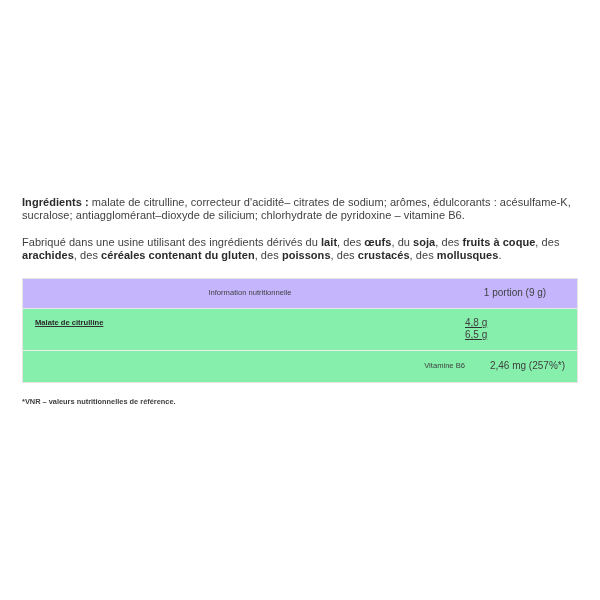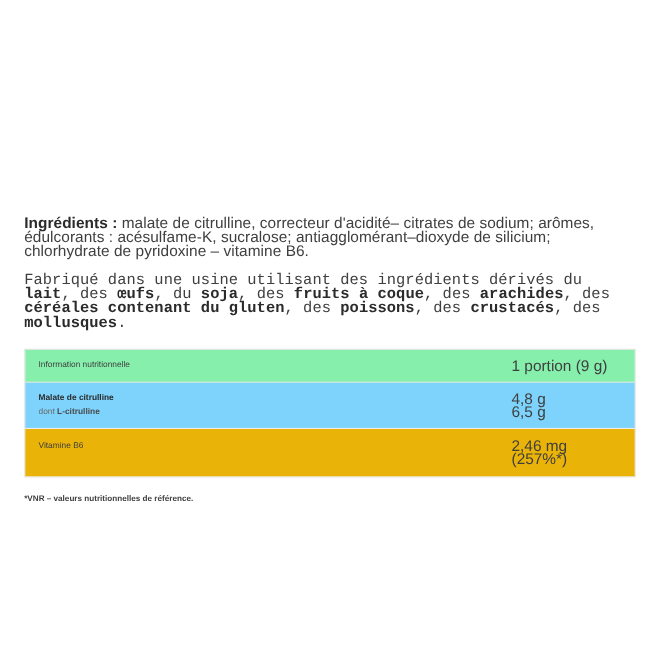--- a/index.html
+++ b/index.html
@@ -20,62 +20,64 @@
     height: 600px;
     box-sizing: border-box;
   }
   .content {
     position: absolute;
     left: 22px;
     top: 196px;
     width: 556px;
   }
   .para {
-    font-size: 14px;
+    font-size: 11px;
     line-height: 13px;
     color: #3f3f3f;
     margin: 0 0 14px 0;
     letter-spacing: 0.05px;
   }
   .para.second {
     margin-bottom: 16px;
-    font-family: Liberation Mono, monospace;
   }
   .para b {
     font-weight: bold;
     color: #2b2b2b;
   }
   .row {
     display: flex;
     width: 100%;
     box-sizing: border-box;
   }
   .row-head {
-    background: #86efac;
+    background: #c4b5fd;
     border-bottom: 1px solid #e6e6e6;
     padding: 8px 12px 9px 12px;
+    text-align: center;
   }
   .row-alt {
-    background: #7dd3fc;
+    background: #86efac;
     border-bottom: 1px solid #ededed;
     padding: 8px 12px 9px 12px;
+    text-decoration: underline;
   }
   .row-plain {
-    background: #eab308;
+    background: #86efac;
     padding: 9px 12px 10px 12px;
+    text-align: right;
   }
   .cell-left {
     width: 430px;
     font-size: 7.6px;
     line-height: 12px;
     color: #3f3f3f;
   }
   .cell-right {
     flex: 1;
-    font-size: 14px;
+    font-size: 10px;
     line-height: 12px;
     color: #3f3f3f;
   }
   .nutrient-name {
     font-weight: bold;
     color: #2b2b2b;
   }
   .nutrient-sub {
     color: #6a6a6a;
   }
@@ -106,21 +108,20 @@
 
     <div class="tbl-border">
       <div class="row row-head">
         <div class="cell-left">Information nutritionnelle</div>
         <div class="cell-right">1 portion (9 g)</div>
       </div>
 
       <div class="row row-alt">
         <div class="cell-left">
           <div class="nutrient-name">Malate de citrulline</div>
-          <div class="nutrient-sub"><span>dont </span><span class="sub-strong">L-citrulline</span></div>
         </div>
         <div class="cell-right">
           <div>4,8 g</div>
           <div>6,5 g</div>
         </div>
       </div>
 
       <div class="row row-plain">
         <div class="cell-left">Vitamine B6</div>
         <div class="cell-right">2,46 mg (257%*)</div>

